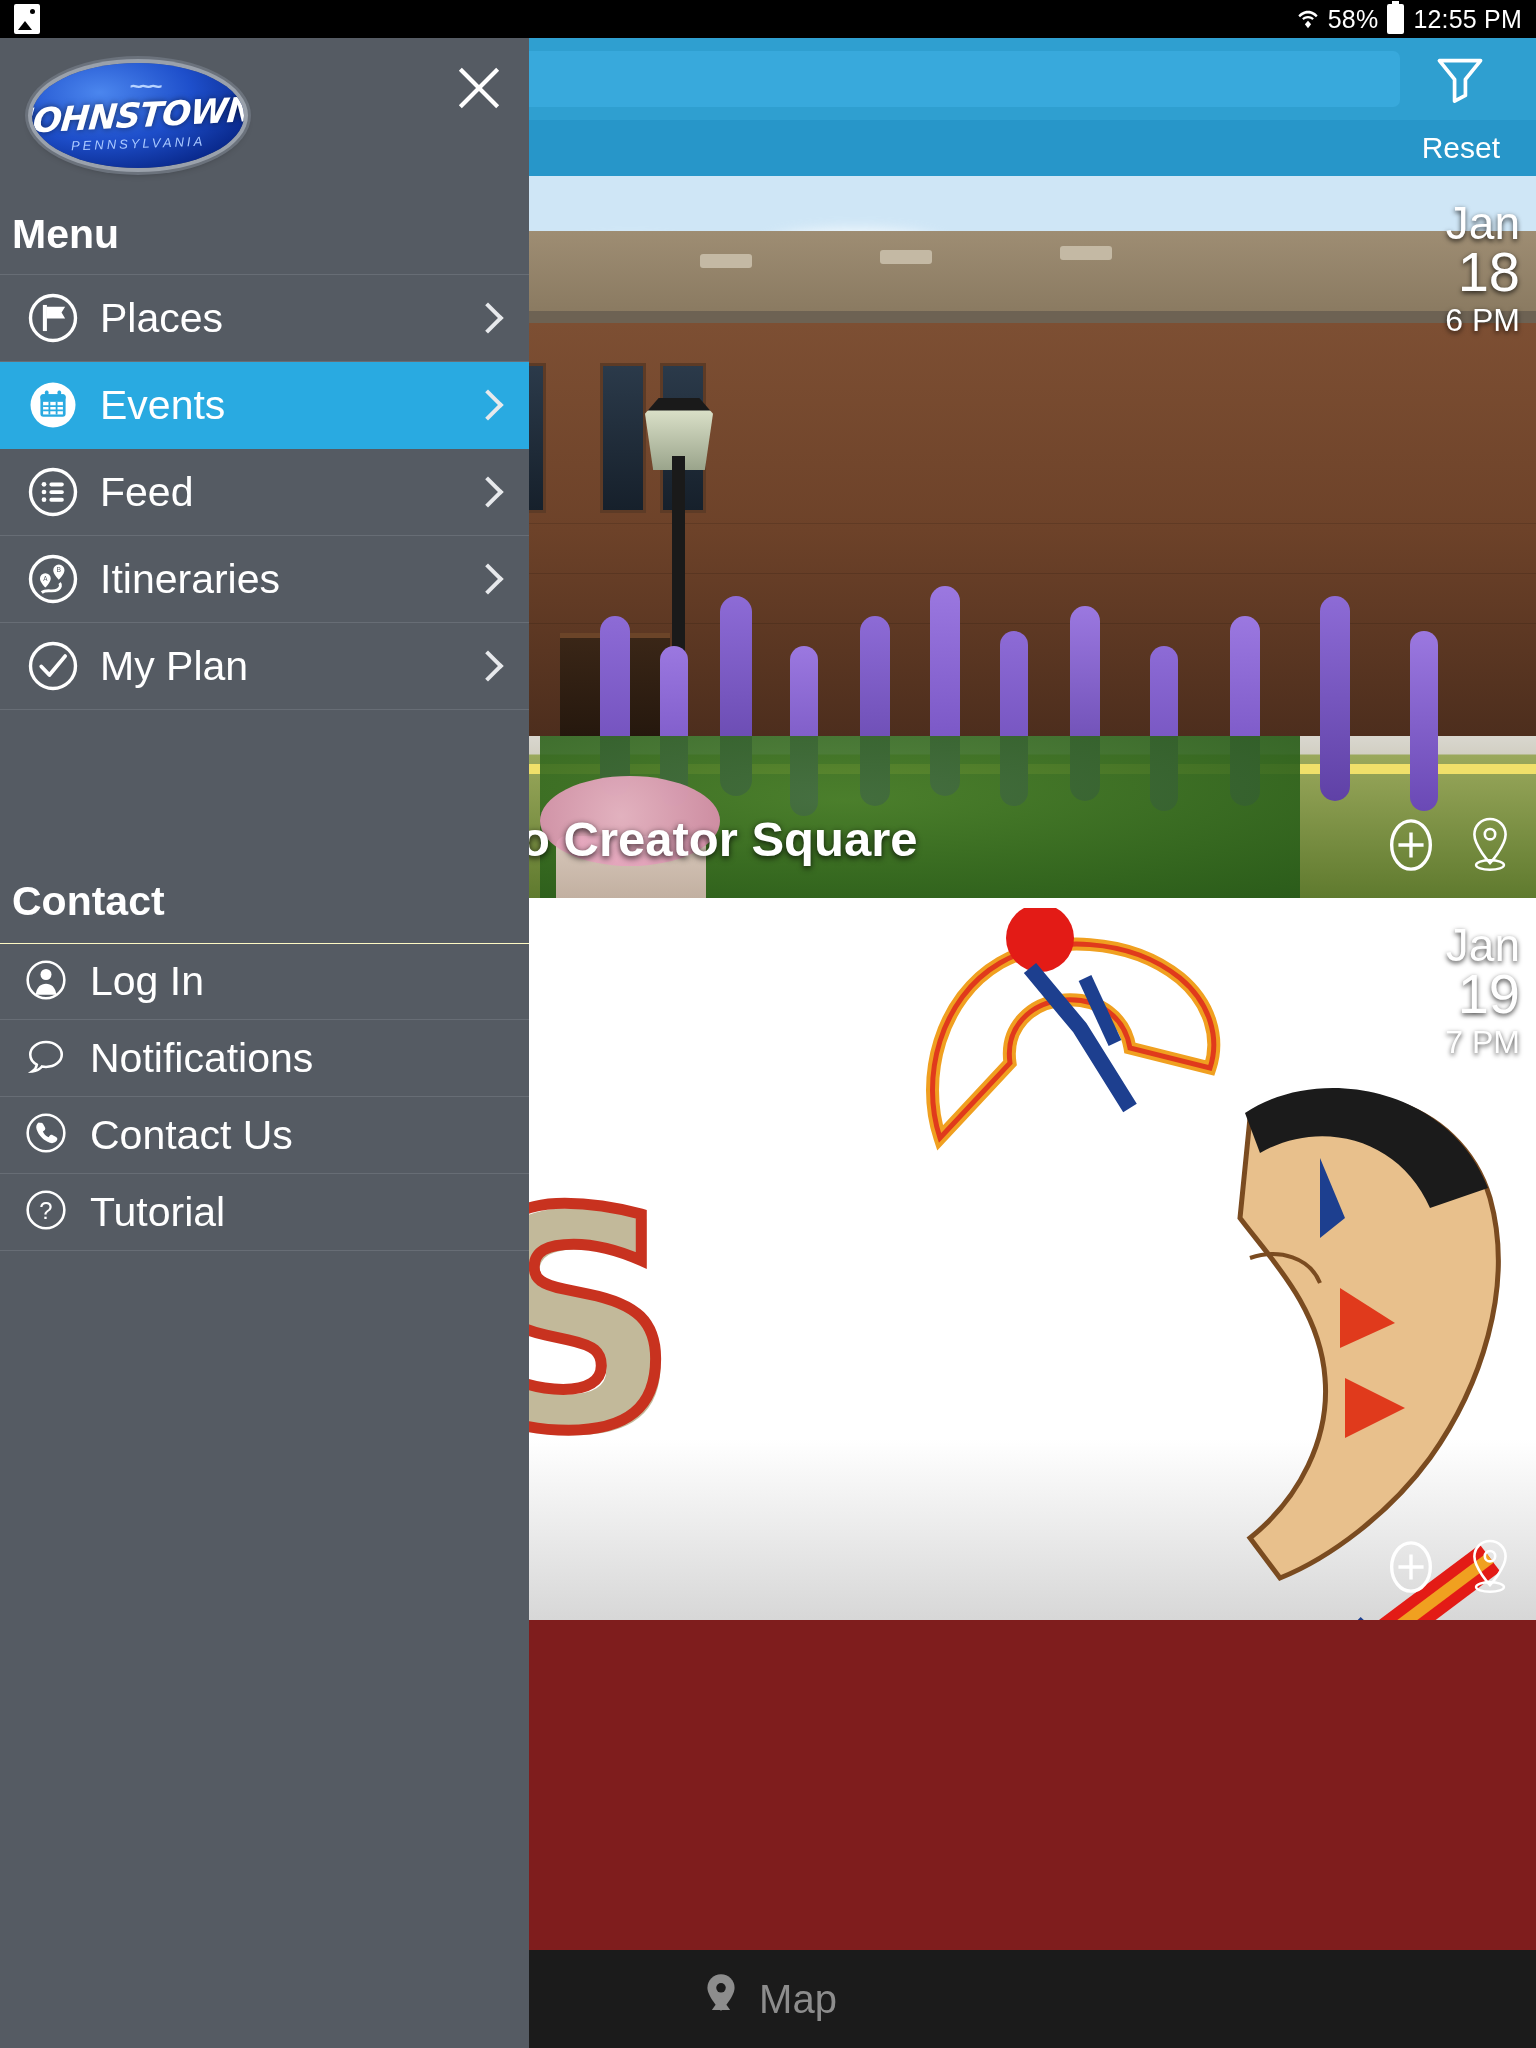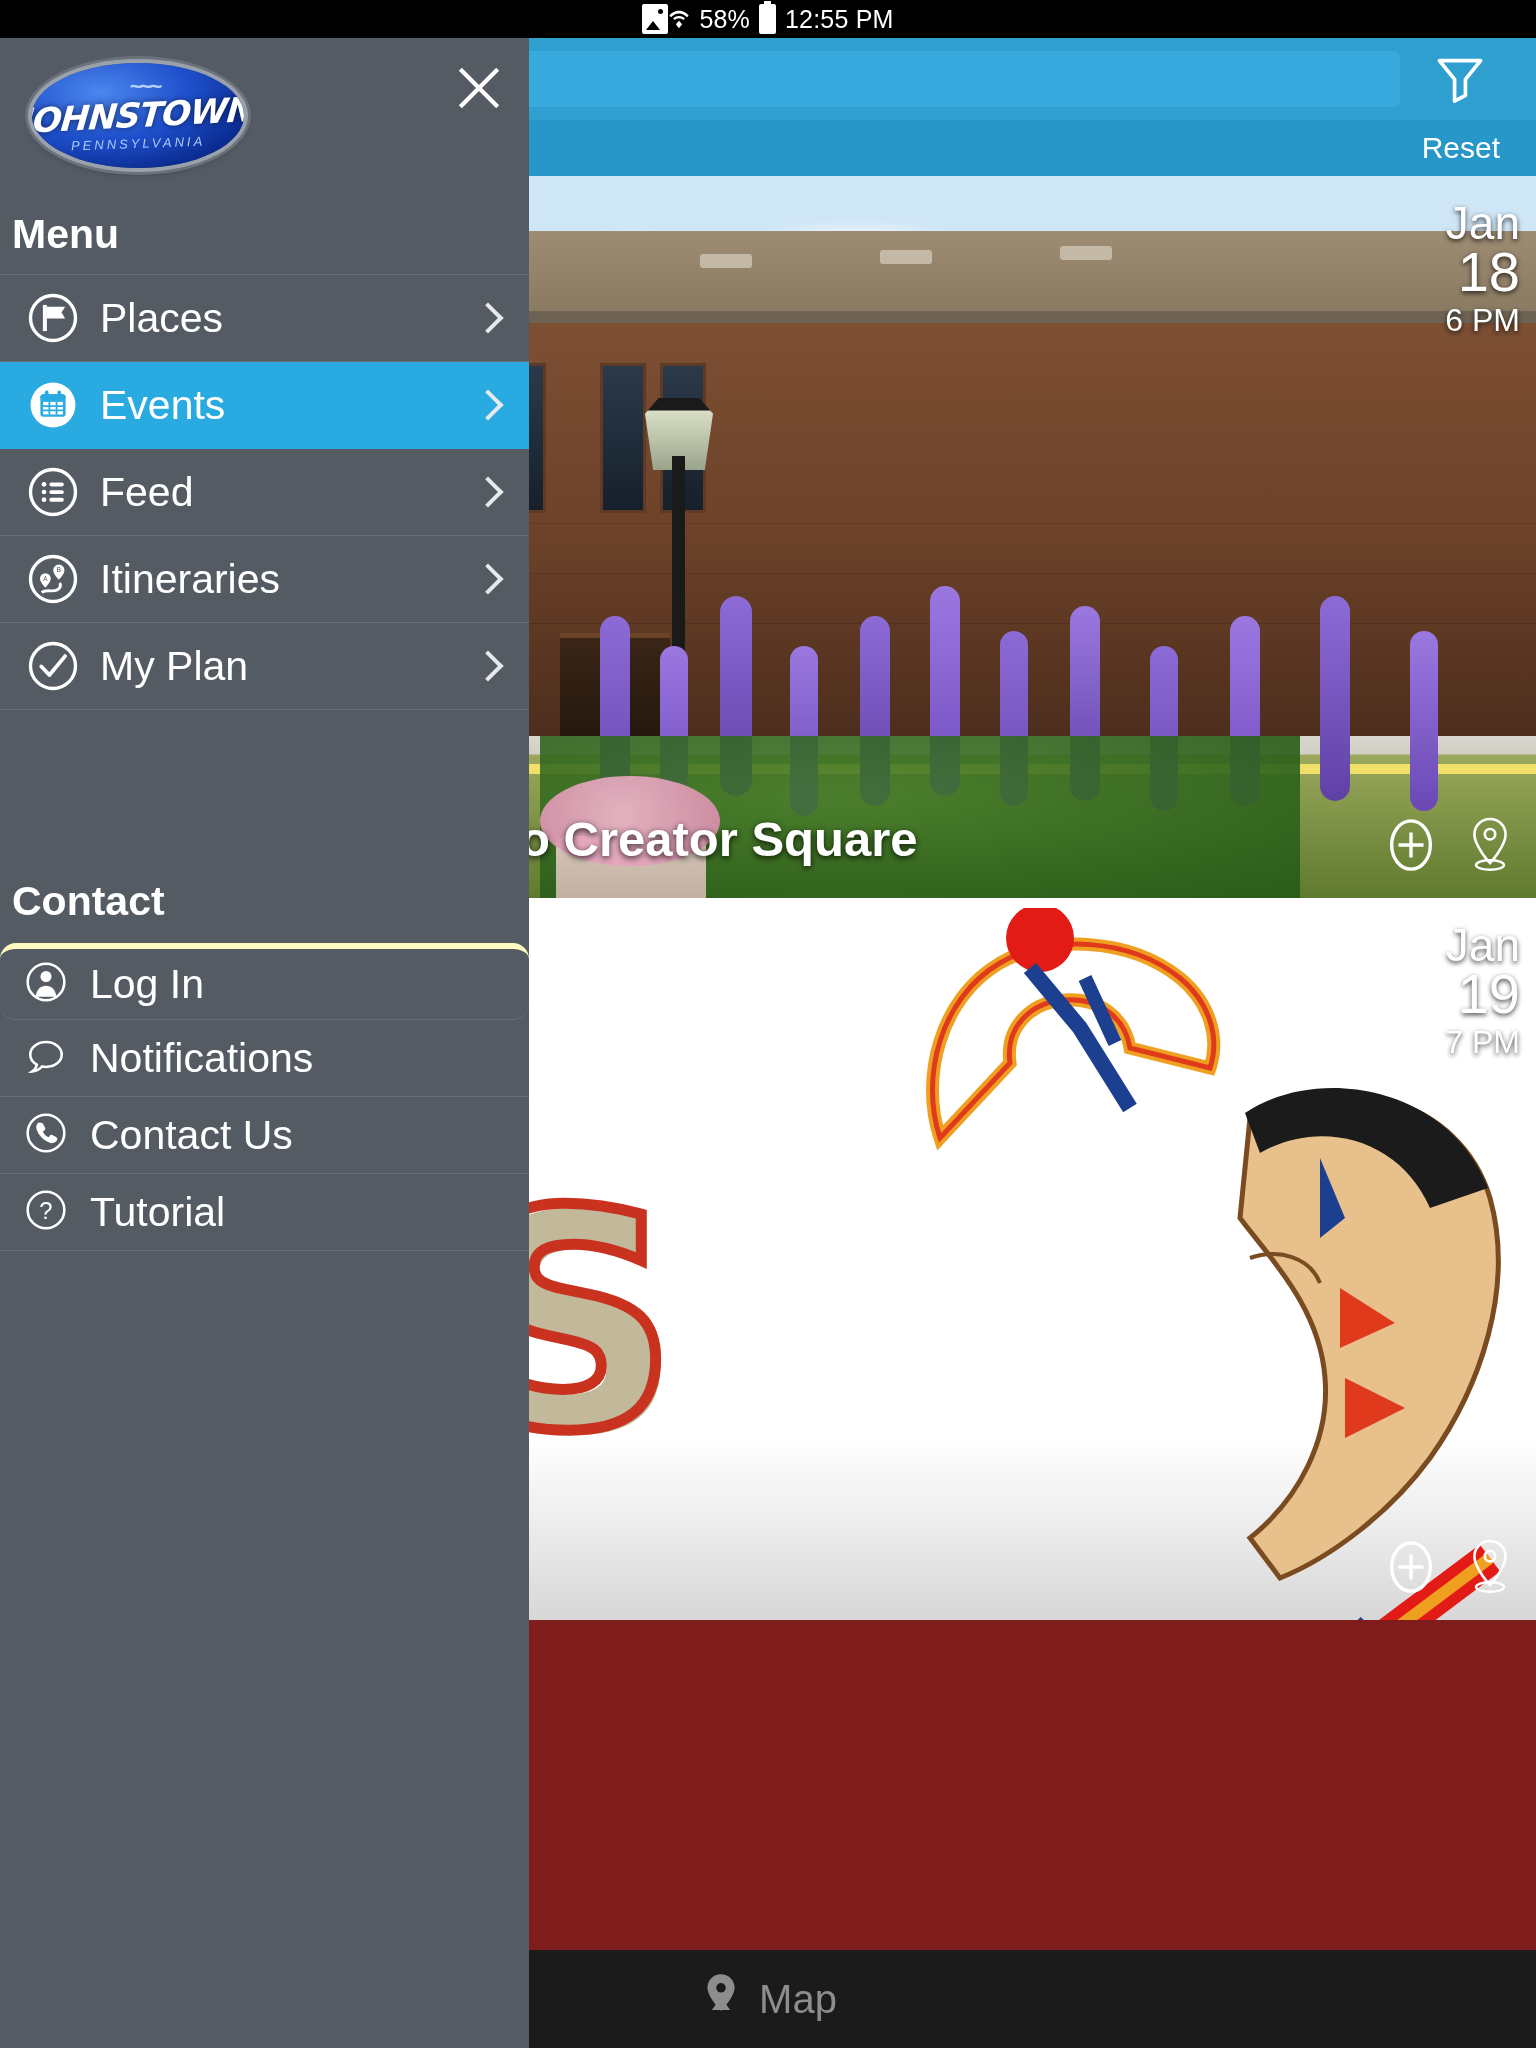--- a/index.html
+++ b/index.html
@@ -8,21 +8,21 @@
     background:#000;
     font-family:"Liberation Sans", sans-serif;
     -webkit-font-smoothing:antialiased;
   }
   #app{position:relative;width:1536px;height:2048px;overflow:hidden;}
 
   
   .statusbar{
     position:absolute;left:0;top:0;width:1536px;height:38px;
     background:#000;color:#fff;
-    display:flex;align-items:center;justify-content:center;
+    display:flex;align-items:center;justify-content:space-between;
     padding:0 14px;box-sizing:border-box;
   }
   .sb-left{display:flex;align-items:center;gap:8px;}
   .sb-right{display:flex;align-items:center;gap:9px;font-size:25px;letter-spacing:.2px;}
   .img-icon{
     width:22px;height:26px;border:2.5px solid #fff;border-radius:2px;
     position:relative;background:#fff;
   }
   .img-icon::after{
     content:"";position:absolute;left:2px;bottom:2px;width:0;height:0;
@@ -210,21 +210,21 @@
     margin-left:auto;margin-right:30px;width:18px;height:18px;
     border-top:4px solid #e7e9ec;border-right:4px solid #e7e9ec;
     transform:rotate(45deg);
   }
   .gap{height:140px;background:#555b63;}
   .settings-title{color:#fff;font-size:41px;font-weight:700;padding:28px 0 18px 12px;}
   .set-item{
     height:77px;display:flex;align-items:center;
     border-bottom:1px solid #676d75;padding-left:24px;box-sizing:border-box;color:#fff;
   }
-  .set-item:first-child{border-top:6px solid #fef9c3;border-radius:16px;}
+  .set-item:first-child{border-top:1px solid #fef9c3;}
   .si-label{font-size:41px;margin-left:22px;}
   .drawer-fill{background:#555b63;height:900px;}
 </style>
 </head>
 <body>
 
 <div id="app">
 
   <div class="statusbar">
     <div class="sb-left">

